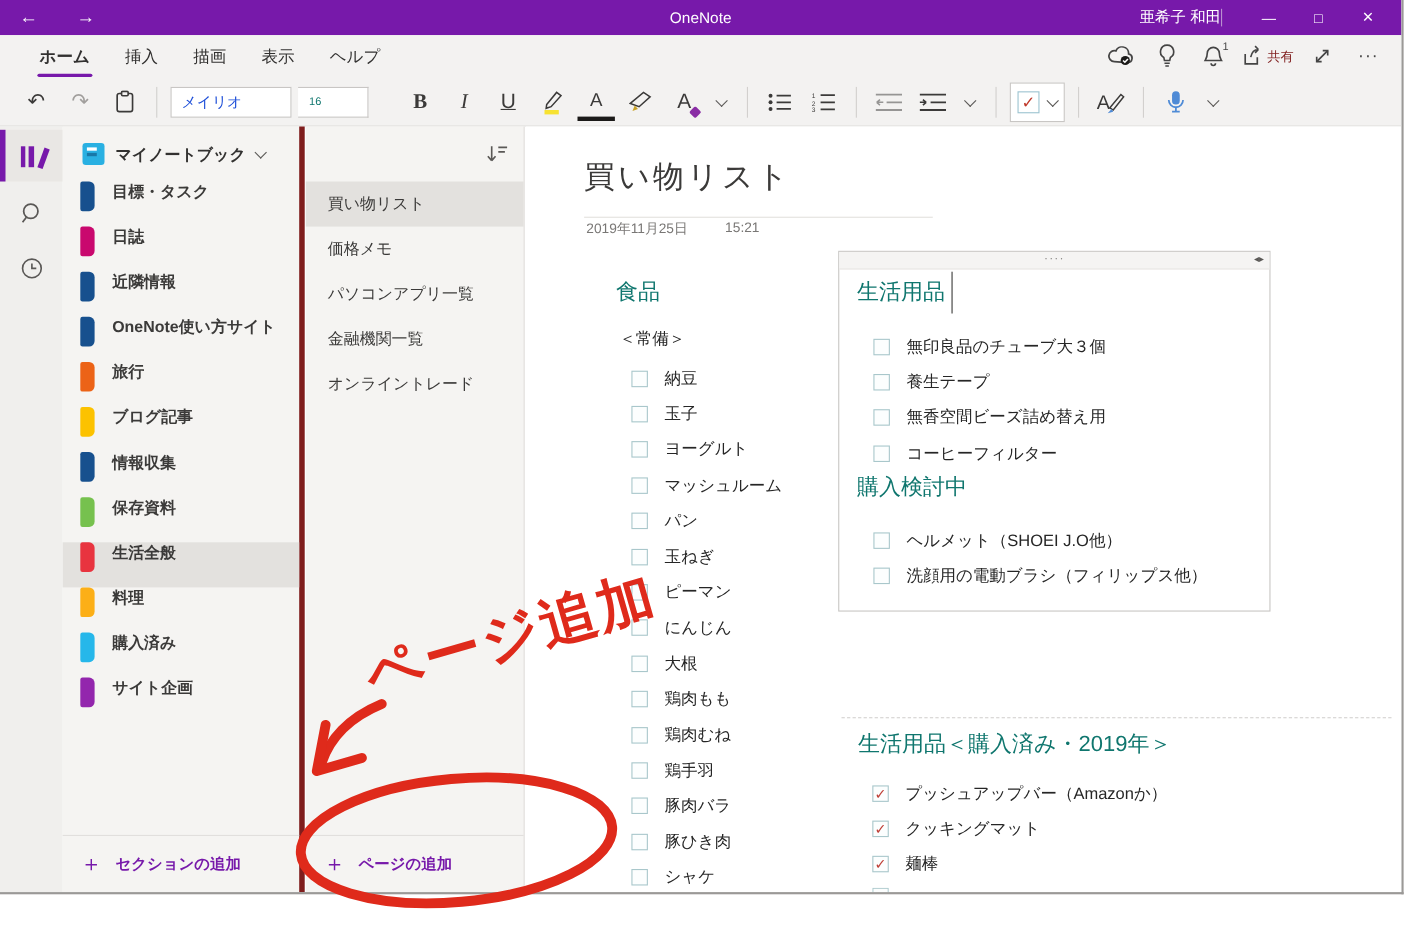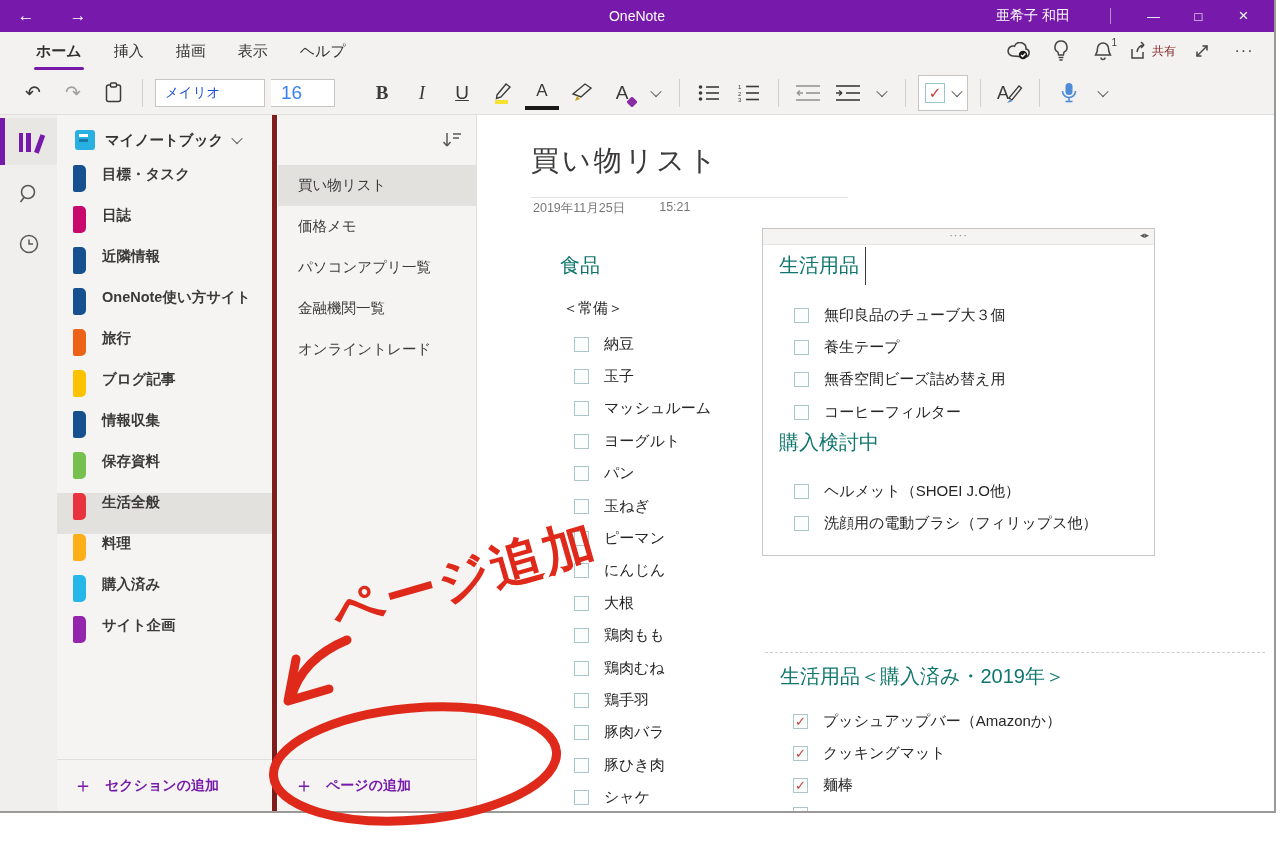--- a/index.html
+++ b/index.html
@@ -5,39 +5,39 @@
   * { margin:0; padding:0; box-sizing:border-box; }
   html,body { width:1280px; height:852px; background:#fff; font-family:"Liberation Sans","DejaVu Sans",sans-serif; overflow:hidden; }
   .window { position:absolute; left:0; top:0; width:1276px; height:813px; background:#fff; border-right:2px solid #9b9997; border-bottom:2px solid #9b9997; overflow:hidden; }
 
   
   .titlebar { position:absolute; left:0; top:0; width:100%; height:32px; background:#7719aa; color:#fff; display:flex; align-items:center; }
   .tb-nav { display:flex; gap:28px; margin-left:14px; font-size:17px; }
   .tb-btn { cursor:default; width:24px; text-align:center; }
   .tb-title { position:absolute; left:50%; transform:translateX(-50%); font-size:14px; }
   .tb-right { position:absolute; right:8px; display:flex; align-items:center; gap:0; font-size:14px; }
-  .tb-user { margin-right:40px; font-size:14px; }
+  .tb-user { font-size:14px; }
   .tb-sep { width:1px; height:16px; background:#b98fd0; margin-right:20px; }
   .tb-win { width:45px; height:32px; display:flex; align-items:center; justify-content:center; font-size:13px; }
 
   
   .ribbon { position:absolute; left:0; top:32px; width:100%; height:83px; background:#f3f2f1; border-bottom:1px solid #e1dfdd; }
   .tabrow { position:relative; height:38px; display:flex; align-items:center; padding-left:20px; gap:0; }
   .rtab { font-size:15px; color:#323130; padding:8px 16px; position:relative; }
   .rtab.active { font-weight:bold; }
   .rtab.active::after { content:""; position:absolute; left:14px; right:14px; bottom:-1px; height:3px; background:#7719aa; border-radius:2px; }
   .tabrow-icons { position:absolute; right:14px; top:4px; display:flex; align-items:center; gap:10px; color:#444; }
   .tri { width:32px; height:30px; display:flex; align-items:center; justify-content:center; position:relative; }
   .badge1 { position:absolute; top:1px; right:2px; font-size:10px; color:#444; }
   .share-lbl { font-size:12px; margin-left:3px; color:#7f1d1d; }
   .toolrow { height:45px; display:flex; align-items:center; padding-left:16px; gap:6px; }
   .ti { min-width:34px; height:34px; display:flex; align-items:center; justify-content:center; font-size:19px; color:#3b3a39; }
   .vsep { width:1px; height:28px; background:#d2d0ce; margin:0 6px; }
   .fontbox { width:110px; height:28px; background:#fff; border:1px solid #c8c6c4; font-size:13.5px; display:flex; align-items:center; padding-left:9px; color:#1d4ed8; }
-  .sizebox { width:64px; height:28px; background:#fff; border:1px solid #c8c6c4; border-left:none; font-size:19px; display:flex; align-items:center; padding-left:10px; color:#3b82f6; }
+  .sizebox { width:64px; height:28px; background:#fff; border:1px solid #c8c6c4; border-left:none; font-size:10px; display:flex; align-items:center; padding-left:10px; color:#0f766e; }
   .bld { font-weight:bold; font-family:"Liberation Serif","DejaVu Serif",serif; }
   .ita { font-style:italic; font-family:"Liberation Serif","DejaVu Serif",serif; }
   .und { text-decoration:underline; }
   .fontcolor-a { font-size:17px; border-bottom:4px solid #1b1a19; line-height:1; padding:0 2px; }
   .chev { width:8px; height:8px; border-right:1.6px solid #5a5856; border-bottom:1.6px solid #5a5856; transform:rotate(45deg) translate(-1px,-1px); display:inline-block; }
   .chev-wrap { width:22px; height:30px; display:flex; align-items:center; justify-content:center; }
   .todo-group { display:flex; align-items:center; background:#fff; border:1px solid #c8c6c4; height:36px; padding:0 6px; gap:8px; }
   .todo-box { width:20px; height:20px; border:1px solid #9cc3d0; display:flex; align-items:center; justify-content:center; color:#c0392b; font-size:15px; font-weight:bold; }
 
   
@@ -403,25 +403,25 @@
       <div class="checkrow">
           <span class="cb"></span>
           <span class="ck-lbl">納豆</span>
         </div>
       <div class="checkrow">
           <span class="cb"></span>
           <span class="ck-lbl">玉子</span>
         </div>
       <div class="checkrow">
           <span class="cb"></span>
+          <span class="ck-lbl">ヨーグルト</span>
+        </div>
+      <div class="checkrow">
+          <span class="cb"></span>
           <span class="ck-lbl">マッシュルーム</span>
-        </div>
-      <div class="checkrow">
-          <span class="cb"></span>
-          <span class="ck-lbl">ヨーグルト</span>
         </div>
       <div class="checkrow">
           <span class="cb"></span>
           <span class="ck-lbl">パン</span>
         </div>
       <div class="checkrow">
           <span class="cb"></span>
           <span class="ck-lbl">玉ねぎ</span>
         </div>
       <div class="checkrow">

